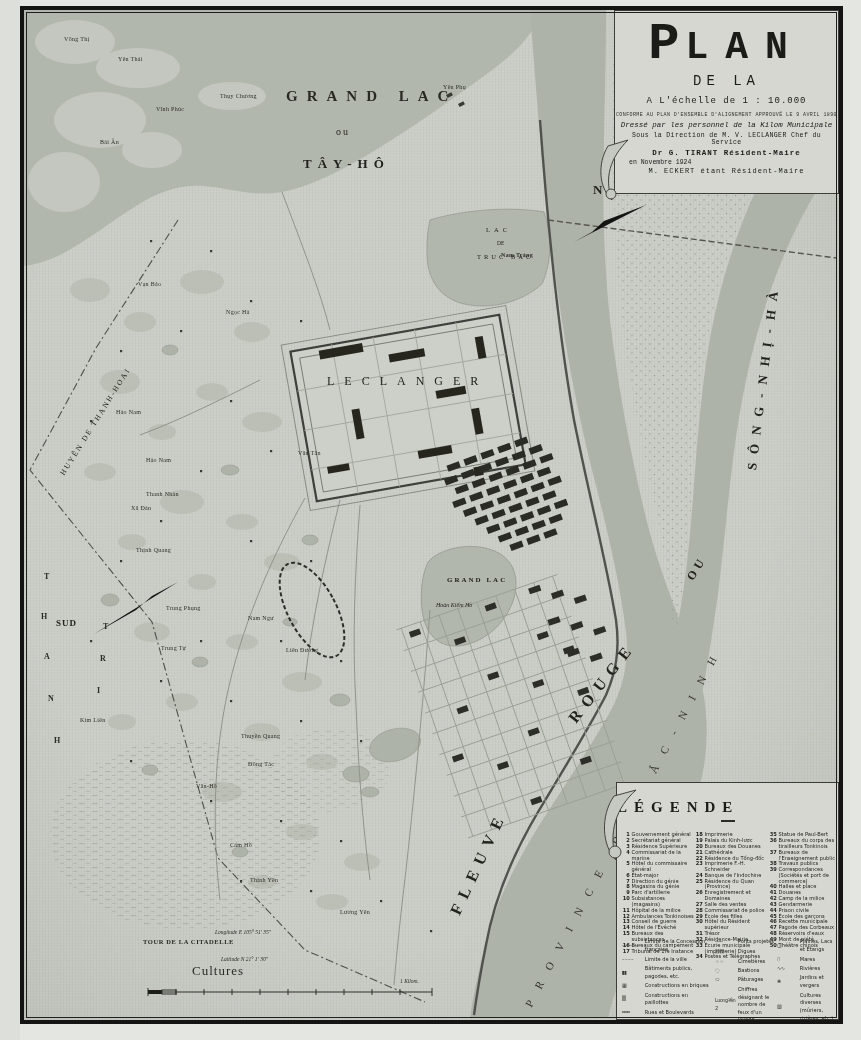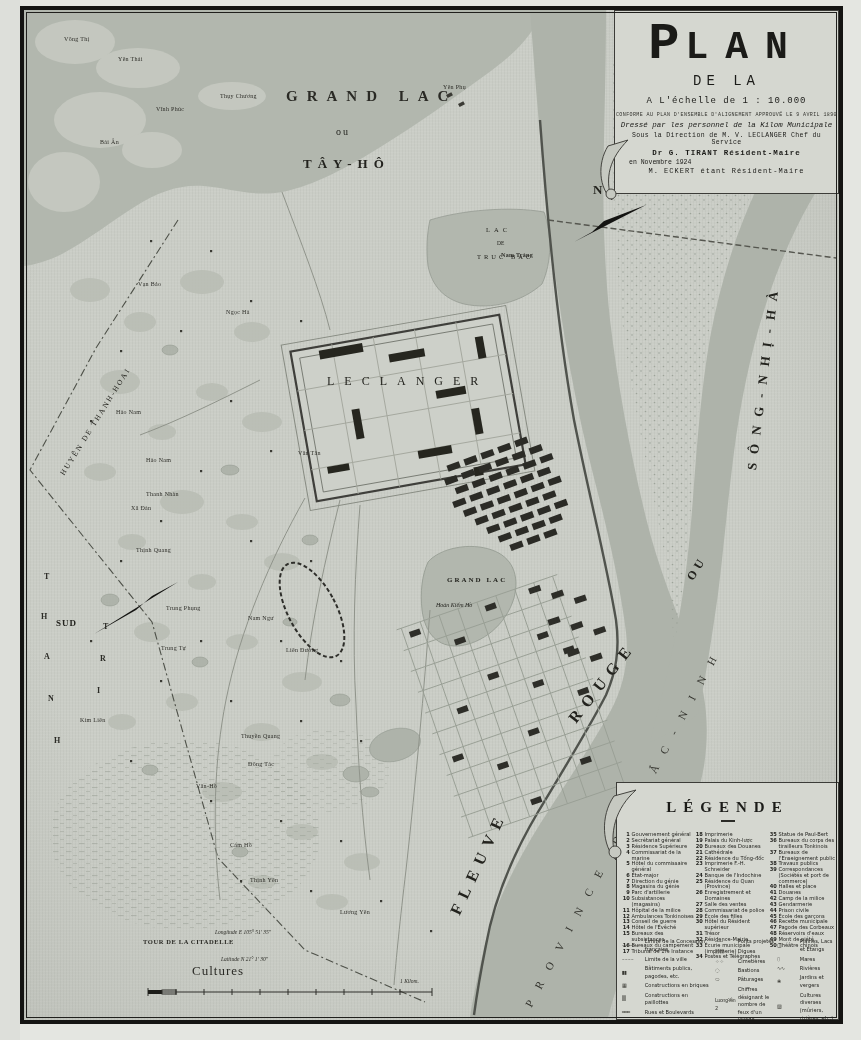--- a/index.html
+++ b/index.html
@@ -33,21 +33,21 @@
   .c-dresse{font-size:7.5px;font-style:italic;margin-top:3px;}
   .c-dir{font-size:6.5px;margin-top:3px;letter-spacing:.4px;}
   .c-tirant{font-size:7.5px;margin-top:3px;letter-spacing:1px;font-weight:bold;}
   .c-reed{font-size:7.5px;margin-top:8px;letter-spacing:.6px;font-weight:bold;}
   .c-date{font-size:6.5px;margin-top:2px;text-align:left;padding-left:14px;}
   .c-eck{font-size:7px;margin-top:1px;letter-spacing:1px;}
   .curl{position:absolute;z-index:11;}
   
   .legend{position:absolute;left:616px;top:782px;width:223px;height:238px;background:#d5d7d0;
           border:1px solid #3c3c38;z-index:10;box-sizing:border-box;}
-  .l-title{text-align:center;margin-top:16px;font-size:15px;letter-spacing:7px;font-weight:bold;}
+  .l-title{margin-top:16px;font-size:15px;letter-spacing:7px;font-weight:bold;}
   .l-rule{width:14px;height:2px;background:#2b2b27;margin:4px auto 0;}
   .lcols{position:relative;height:102px;margin-top:10px;}
   .lcol{position:absolute;top:0;width:120px;transform:scale(.60);transform-origin:0 0;
         font-family:"DejaVu Sans",sans-serif;font-size:8.5px;line-height:1.14;color:#22221e;}
   .lcol .li{display:flex;}
   .lcol .num{width:13px;flex:none;text-align:right;margin-right:3px;font-weight:bold;}
   .scols{position:relative;height:96px;margin-top:4px;}
   .scol{position:absolute;top:0;transform:scale(.60);transform-origin:0 0;
         font-family:"DejaVu Sans",sans-serif;font-size:8.5px;line-height:1.5;color:#22221e;}
   .scol .li{display:flex;align-items:center;margin-bottom:3px;}

